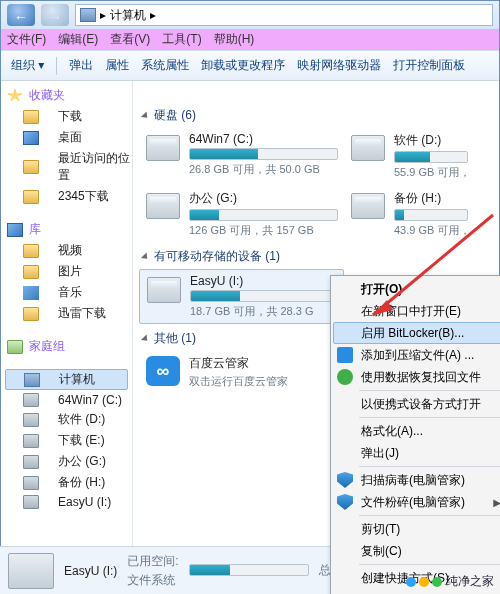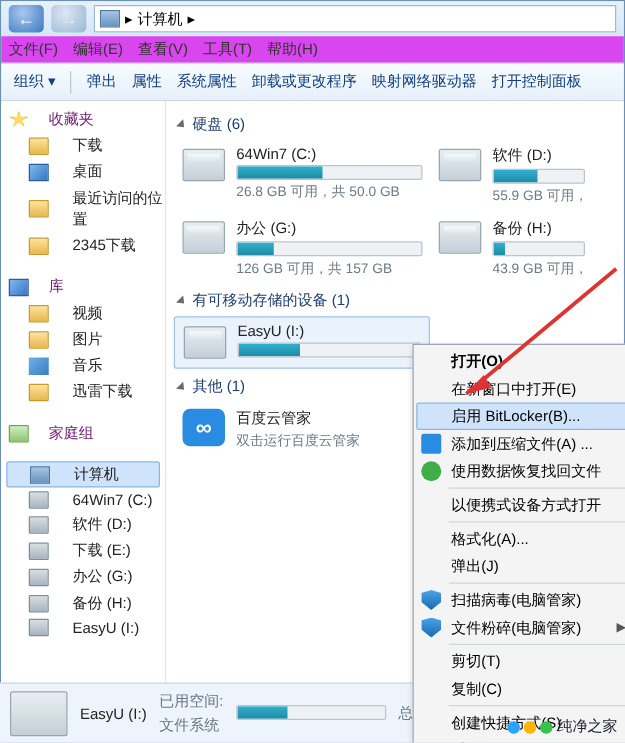--- a/index.html
+++ b/index.html
@@ -3,39 +3,39 @@
 <meta charset="utf-8">
 <style>
 * { margin:0; padding:0; box-sizing:border-box; font-family:"Microsoft YaHei","SimSun",Tahoma,sans-serif; font-size:12px; }
 body { background:#fff; width:500px; height:594px; overflow:hidden; position:relative; }
 .window { width:500px; height:594px; display:flex; flex-direction:column; border:1px solid #6a8fb5; background:#eef4fb; }
 .titlebar { height:28px; background:linear-gradient(#e8f1fb,#d6e6f8); display:flex; align-items:center; padding:0 6px; gap:6px; }
 .nav-btn { width:28px; height:22px; border-radius:4px; background:radial-gradient(circle at 40% 30%,#a7c9ee,#3a77c0); display:flex; align-items:center; justify-content:center; color:#fff; font-size:14px; }
 .nav-btn.fwd { background:radial-gradient(circle at 40% 30%,#dce8f5,#9ab6d2); color:#e0e9f3; }
 .addr { flex:1; height:22px; background:#fff; border:1px solid #9db9d6; display:flex; align-items:center; padding:0 4px; gap:4px; }
 .addr .pcico { width:16px; height:14px; background:linear-gradient(#a5c4e5,#6a93c0); border:1px solid #4f7aa8; }
-.menubar { height:22px; display:flex; align-items:center; padding:0 6px; gap:12px; background:#d946ef; border-bottom:1px solid #d0dbe8; }
+.menubar { height:22px; display:flex; align-items:center; padding:0 6px; gap:12px; background:#f0abfc; border-bottom:1px solid #d0dbe8; }
 .menubar span { color:#333; cursor:default; }
 .toolbar { height:30px; display:flex; align-items:center; gap:12px; padding:0 10px; background:linear-gradient(#f7fbff,#e7f0fa); border-bottom:1px solid #cbd7e4; color:#104080; }
 .toolbar .sep { width:1px; height:18px; background:#bcc9d7; }
 .toolbar span { cursor:default; }
 .body { flex:1; display:flex; overflow:hidden; background:#fff; }
 .nav { width:132px; background:#fff; border-right:1px solid #e0e6ed; overflow:hidden; }
-.nav .grp { margin:6px 0 2px 6px; display:flex; align-items:center; gap:16px; color:#701a75; }
+.nav .grp { margin:6px 0 2px 6px; display:flex; align-items:center; gap:6px; color:#8b5cf6; }
 .nav .item { display:flex; align-items:center; gap:19px; padding:2px 0 2px 22px; color:#222; }
 .nav .item.sel { background:#cfe4fa; border:1px solid #8ab5e6; border-radius:2px; margin:1px 4px; padding:1px 0 1px 18px; }
 .ico { width:16px; height:14px; display:inline-block; flex-shrink:0; }
 .ico.star { background:radial-gradient(circle,#ffd76a 40%,#e0a500 70%); clip-path:polygon(50% 0,61% 35%,98% 35%,68% 57%,79% 91%,50% 70%,21% 91%,32% 57%,2% 35%,39% 35%); }
 .ico.fold { background:linear-gradient(#ffe39b,#e6b84f); border:1px solid #c89a30; border-radius:1px; }
 .ico.gfold { background:linear-gradient(#cfeec0,#8fc573); border:1px solid #6fa350; border-radius:1px; }
 .ico.cube { background:linear-gradient(135deg,#7db8ef,#3976c2); border:1px solid #2d5d9b; }
 .ico.drv { background:linear-gradient(#d8dee3,#a8b4bf); border:1px solid #7f8d99; border-radius:1px; }
 .ico.note { background:linear-gradient(135deg,#6fb2e8,#3a7bc0); }
 .ico.pc { background:linear-gradient(#a5c4e5,#6a93c0); border:1px solid #4f7aa8; }
-.content { flex:1; overflow:hidden; padding:6px 0 0 6px; position:relative; }
+.content { flex:1; overflow:hidden; padding:6px 0 0 6px; position:relative;margin-top:16px; }
 .section-h { display:flex; align-items:center; gap:6px; color:#1c3e72; margin:4px 0 4px 4px; }
 .tri { width:0;height:0;border-left:5px solid #6a6a6a;border-top:4px solid transparent;border-bottom:4px solid transparent; transform:rotate(45deg); }
 .drive-grid { display:flex; flex-wrap:wrap; }
 .drive { width:205px; display:flex; gap:8px; padding:4px 6px; margin-bottom:2px; }
 .drive.narrow { width:130px; }
 .drive.sel { background:#eaf2fc; border:1px solid #9fc2e8; border-radius:2px; }
 .drive-ico { width:36px; height:32px; display:flex; align-items:center; justify-content:center; }
 .drive-ico .hdd { width:34px; height:26px; background:linear-gradient(#e9eef2,#c5cfd8); border:1px solid #97a5b1; border-radius:2px; position:relative; }
 .drive-ico .hdd::after { content:""; position:absolute; left:3px; right:3px; top:3px; height:8px; background:linear-gradient(#f6fafd,#d4dee6); }
 .drive-info { flex:1; min-width:0; }
@@ -241,20 +241,21 @@
       <div class="drive-grid">
         <div class="drive sel">
           <div class="drive-ico">
               <div class="hdd"></div>
             </div>
           <div class="drive-info">
             <div class="drive-name">EasyU (I:)</div>
             <div class="bar">
                 <div class="fill" style="width:34%"></div>
               </div>
+            <div class="drive-stat">18.7 GB 可用，共 28.3 G</div>
           </div>
         </div>
       </div>
 
       <div class="section-h">
           <span class="tri"></span>
           <span>其他 (1)</span>
         </div>
       <div class="drive" style="width:260px">
         <div class="drive-ico">

